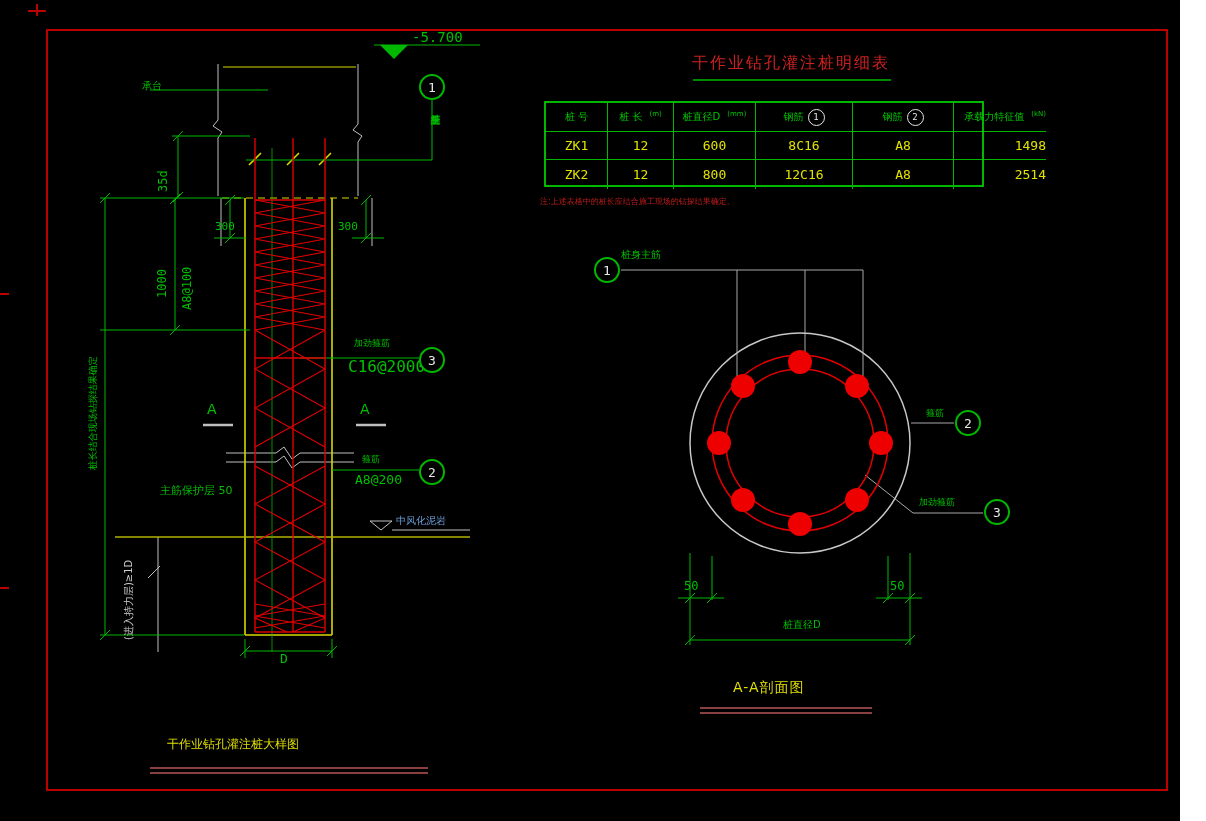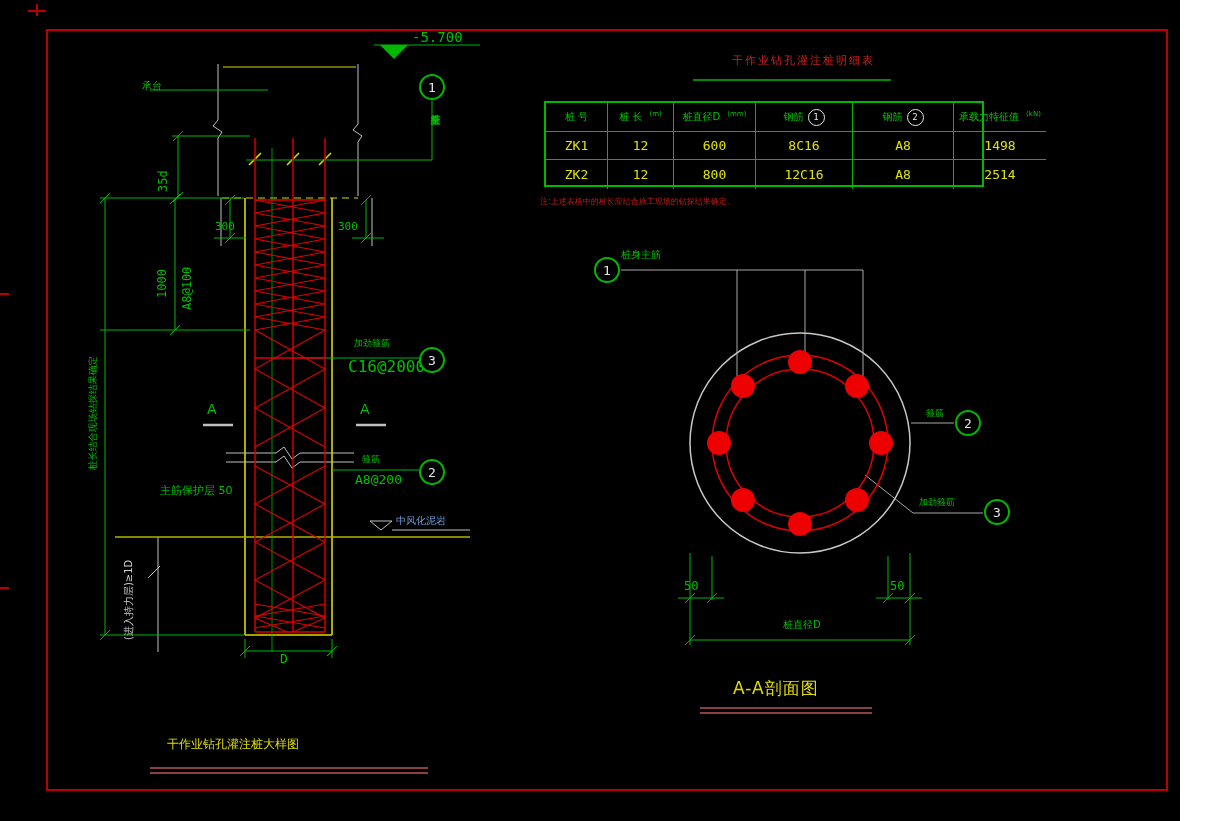--- a/index.html
+++ b/index.html
@@ -15,32 +15,32 @@
   .callout{position:absolute;width:26px;height:26px;border:2px solid #00b800;border-radius:50%;
            background:#000;color:#e8e8e8;display:flex;align-items:center;justify-content:center;
            font-size:13px;font-family:"DejaVu Sans Mono",monospace;box-sizing:border-box;}
   .white-strip{position:absolute;left:1180px;top:0;width:26px;height:821px;background:#ffffff;}
   
   .tbl{position:absolute;left:544px;top:101px;width:440px;height:86px;display:grid;
        grid-template-columns:62px 66px 82px 97px 101px 92px;grid-template-rows:29px 28px 29px;
        border:2px solid #00b800;box-sizing:border-box;}
   .tc{border-right:1px solid #00b800;border-bottom:1px solid #00b800;display:flex;
       align-items:center;justify-content:center;overflow:hidden;}
-  .tc:nth-child(6n){border-right:none;}
+  .tc:nth-child(6n){border-right:none;justify-content:flex-end;}
   .tc.lastrow{border-bottom:none;}
   .th{color:#00c800;font-size:10px;gap:4px;}
   .th .unit{font-size:7px;margin-left:3px;margin-top:-6px;}
   .td{color:#e3e300;font-size:13px;font-family:"DejaVu Sans Mono",monospace;}
   .hcirc{width:15px;height:15px;border:1px solid #e8e8e8;border-radius:50%;color:#e8e8e8;
          display:inline-flex;align-items:center;justify-content:center;font-size:9px;
          font-family:"DejaVu Sans Mono",monospace;flex:0 0 auto;}
-  .t-title{position:absolute;left:692px;top:55px;color:#cc2020;font-size:11px;letter-spacing:2px;margin-left:40px;}
+  .t-title{position:absolute;left:692px;top:55px;color:#cc2020;font-size:16px;letter-spacing:2px;}
   .t-note{position:absolute;left:540px;top:198px;color:#bb1c1c;font-size:8px;}
   .main-title{position:absolute;left:167px;top:738px;color:#e0de00;font-size:12px;letter-spacing:0px;}
-  .sec-title{position:absolute;left:733px;top:680px;color:#e0de00;font-size:17px;letter-spacing:1px;}
+  .sec-title{position:absolute;left:733px;top:680px;color:#e0de00;font-size:14px;letter-spacing:1px;}
 </style>
 </head>
 <body>
 
 <div class="canvas">
 
   <svg width="1206" height="821" viewBox="0 0 1206 821" style="position:absolute;left:0;top:0;">
 
     <g stroke="#bb0000" fill="none" stroke-width="2">
       <rect x="47" y="30" width="1120" height="760"></rect>

